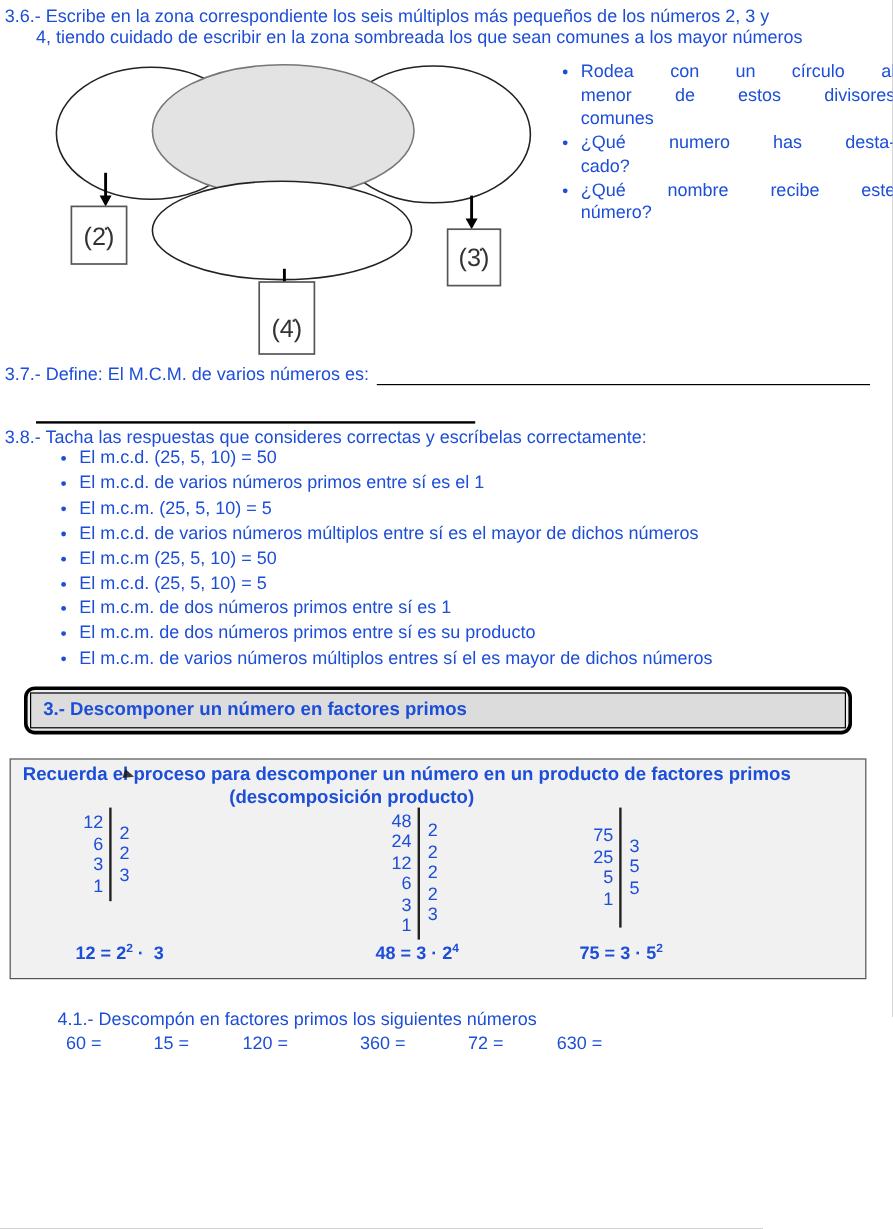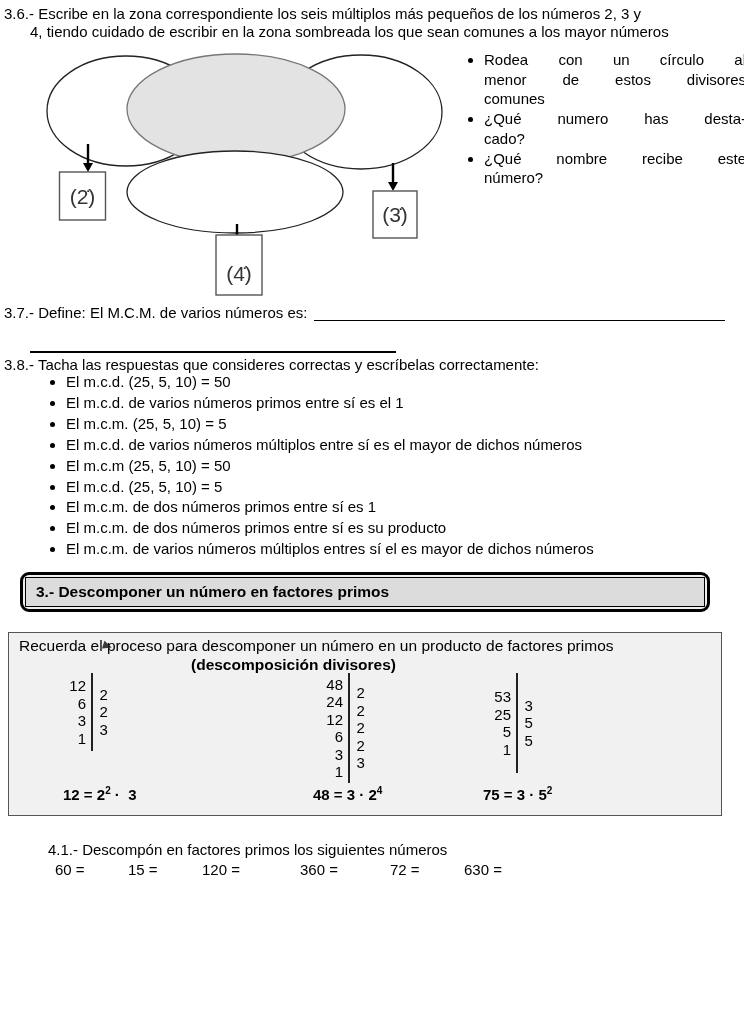--- a/index.html
+++ b/index.html
@@ -1,18 +1,18 @@
 <!DOCTYPE html>
 <html><head>
 <meta charset="utf-8">
 <style>
   html,body{margin:0;padding:0;background:#888;}
   #page{
     position:relative;width:744px;height:1024px;margin:0 auto;background:#ffffff;
-    font-family:"Liberation Sans","DejaVu Sans",sans-serif;color:#000000;font-size:15px;
+    font-family:"Liberation Sans","DejaVu Sans",sans-serif;color:#1d4ed8;font-size:15px;
     overflow:hidden;
   }
   
   #sec36{position:absolute;top:5px;left:4px;width:736px;line-height:17.5px;}
   #sec36 .l2{padding-left:26px;}
   
   #venn-svg{position:absolute;top:0;left:0;}
   
   #side-notes{position:absolute;top:50px;left:456px;width:262px;margin:0;padding:0 0 0 28px;list-style:disc;}
   #side-notes li{margin:0;padding:0;line-height:19.7px;}
@@ -25,21 +25,21 @@
   #sec37-line2{position:absolute;top:338px;left:30px;width:366px;height:13px;border-bottom:2px solid #000;}
   
   #sec38-h{position:absolute;top:356px;left:4px;}
   #sec38-list{position:absolute;top:372px;left:40px;width:690px;margin:0;padding:0 0 0 26px;list-style:disc;}
   #sec38-list li{line-height:20.9px;}
   
   #sec4-box{position:absolute;top:572px;left:20px;width:690px;border:3px solid #000;border-radius:9px;background:#efefef;padding:2px;box-sizing:border-box;}
   #sec4-box .inner{border:1px solid #000;background:#dcdcdc;padding:5px 10px;font-weight:bold;font-size:15.5px;}
   
   #recall-box{position:absolute;top:632px;left:8px;width:714px;height:184px;background:#f1f1f1;border:1.5px solid #555;box-sizing:border-box;}
-  #recall-box .t1{position:absolute;top:4px;left:10px;width:696px;font-weight:normal;font-size:15.5px;line-height:18px;}
+  #recall-box .t1{position:absolute;top:4px;left:10px;width:696px;font-weight:bold;font-size:15.5px;line-height:18px;}
   #recall-box .t2{position:absolute;top:23px;left:182px;font-weight:bold;font-size:15.5px;}
   .ftable{position:absolute;top:40px;display:flex;align-items:center;line-height:17.5px;}
   .ftable .dividends{width:40px;text-align:right;padding-right:5px;}
   .ftable .bar{width:1.5px;background:#222;}
   .ftable .divisors{padding-left:7px;}
   #ft1{left:37px;}  #ft1 .bar{height:78px;}
   #ft2{left:294px;} #ft2 .bar{height:110px;}
   #ft3{left:462px;} #ft3 .bar{height:100px;}
   .fres{position:absolute;top:152px;font-weight:bold;white-space:pre;}
   .fres sup{font-size:10px;}
@@ -123,21 +123,21 @@
     <li>El m.c.m. de varios números múltiplos entres sí el es mayor de dichos números</li>
   </ul>
 
   <div id="sec4-box">
     <div class="inner">3.- Descomponer un número en factores primos</div>
   </div>
 
   <div id="recall-box">
     <div class="t1">Recuerda el proceso para descomponer un número en un producto de factores primos</div>
     <div id="cursor-artifact"></div>
-    <div class="t2">(descomposición divisores)</div>
+    <div class="t2">(descomposición producto)</div>
 
     <div class="ftable" id="ft1">
       <div class="dividends">
         <div>12</div>
         <div>6</div>
         <div>3</div>
         <div>1</div>
       </div>
       <div class="bar"></div>
       <div class="divisors">
@@ -161,21 +161,21 @@
         <div>2</div>
         <div>2</div>
         <div>2</div>
         <div>2</div>
         <div>3</div>
       </div>
     </div>
 
     <div class="ftable" id="ft3">
       <div class="dividends">
-        <div>53</div>
+        <div>75</div>
         <div>25</div>
         <div>5</div>
         <div>1</div>
       </div>
       <div class="bar"></div>
       <div class="divisors">
         <div>3</div>
         <div>5</div>
         <div>5</div>
       </div>

